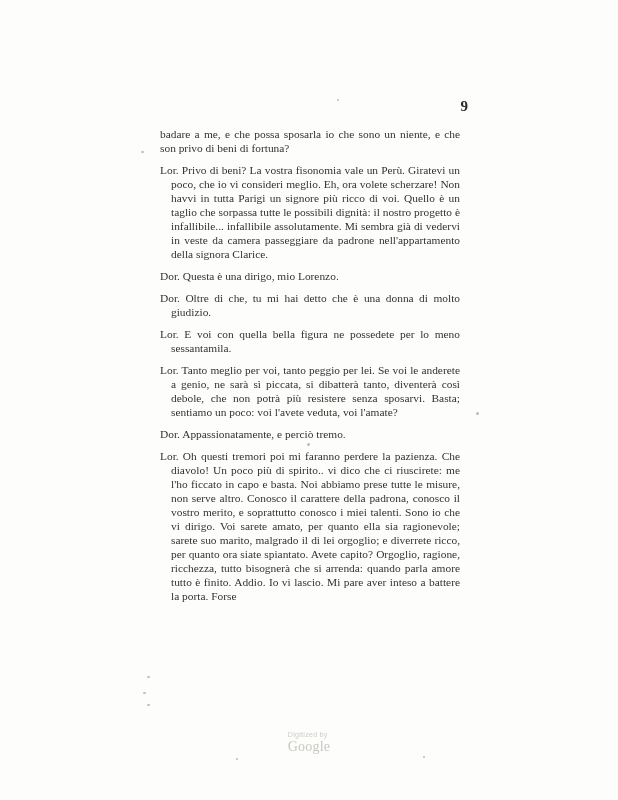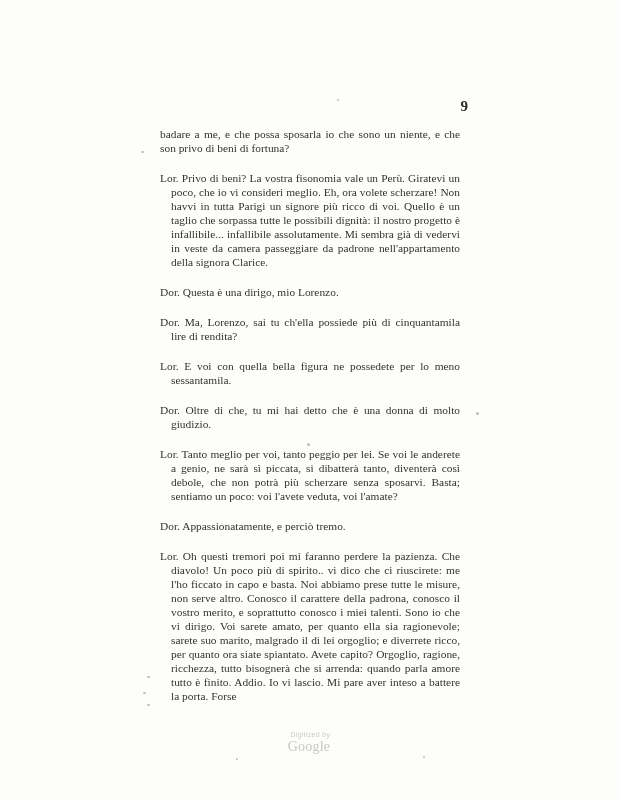--- a/index.html
+++ b/index.html
@@ -49,33 +49,33 @@
     color: #32322e;
     text-align: justify;
     text-justify: inter-word;
   }
   .para {
     margin: 0;
     padding: 0;
     text-indent: 0;
   }
   .para + .para {
-    margin-top: 16px;
+    margin-top: 8px;
   }
   
   .hang {
     padding-left: 11px;
     text-indent: -11px;
   }
   .watermark {
     position: absolute;
     left: 50%;
     top: 731px;
     transform: translateX(-50%);
-    text-align: right;
+    text-align: left;
     color: #c9c9c4;
     font-family: "Liberation Sans", sans-serif;
     white-space: nowrap;
   }
   .watermark .wm-top {
     display: block;
     font-size: 7px;
     letter-spacing: 0.3px;
     color: #cccbc6;
     margin-bottom: 1px;
@@ -98,24 +98,23 @@
 
 <div id="page">
   <div id="content">
 
     <div class="page-number">9</div>
 
     <div class="text-block">
       <p class="para">badare a me, e che possa sposarla io che sono un niente, e che son privo di beni di fortuna?</p>
       <p class="para hang">Lor. Privo di beni? La vostra fisonomia vale un Perù. Giratevi un poco, che io vi consideri meglio. Eh, ora volete scherzare! Non havvi in tutta Parigi un signore più ricco di voi. Quello è un taglio che sorpassa tutte le possibili dignità: il nostro progetto è infallibile... infallibile assolutamente. Mi sembra già di vedervi in veste da camera passeggiare da padrone nell'appartamento della signora Clarice.</p>
       <p class="para hang">Dor. Questa è una dirigo, mio Lorenzo.</p>
-      <p class="para hang">Dor. Ma, Lorenzo, sai tu ch'ella possiede più di cinquantamila lire di rendita?</p>
+      <p class="para hang">Dor. Oltre di che, tu mi hai detto che è una donna di molto giudizio.</p>
       <p class="para hang">Lor. E voi con quella bella figura ne possedete per lo meno sessantamila.</p>
-      <p class="para hang">Dor. Oltre di che, tu mi hai detto che è una donna di molto giudizio.</p>
-      <p class="para hang">Lor. Tanto meglio per voi, tanto peggio per lei. Se voi le anderete a genio, ne sarà sì piccata, si dibatterà tanto, diventerà così debole, che non potrà più scherzare senza sposarvi. Basta; sentiamo un poco: voi l'avete veduta, voi l'amate?</p>
+      <p class="para hang">Lor. Tanto meglio per voi, tanto peggio per lei. Se voi le anderete a genio, ne sarà sì piccata, si dibatterà tanto, diventerà così debole, che non potrà più resistere senza sposarvi. Basta; sentiamo un poco: voi l'avete veduta, voi l'amate?</p>
       <p class="para hang">Dor. Appassionatamente, e perciò tremo.</p>
       <p class="para hang">Lor. Oh questi tremori poi mi faranno perdere la pazienza. Che diavolo! Un poco più di spirito.. vi dico che ci riuscirete: me l'ho ficcato in capo e basta. Noi abbiamo prese tutte le misure, non serve altro. Conosco il carattere della padrona, conosco il vostro merito, e soprattutto conosco i miei talenti. Sono io che vi dirigo. Voi sarete amato, per quanto ella sia ragionevole; sarete suo marito, malgrado il di lei orgoglio; e diverrete ricco, per quanto ora siate spiantato. Avete capito? Orgoglio, ragione, ricchezza, tutto bisognerà che si arrenda: quando parla amore tutto è finito. Addio. Io vi lascio. Mi pare aver inteso a battere la porta. Forse</p>
     </div>
 
     <div class="watermark">
       <span class="wm-top">Digitized by</span>
       <span class="wm-logo">Google</span>
     </div>
 
     <span class="speck" style="left:141px;top:151px;width:3px;height:2px;"></span>

